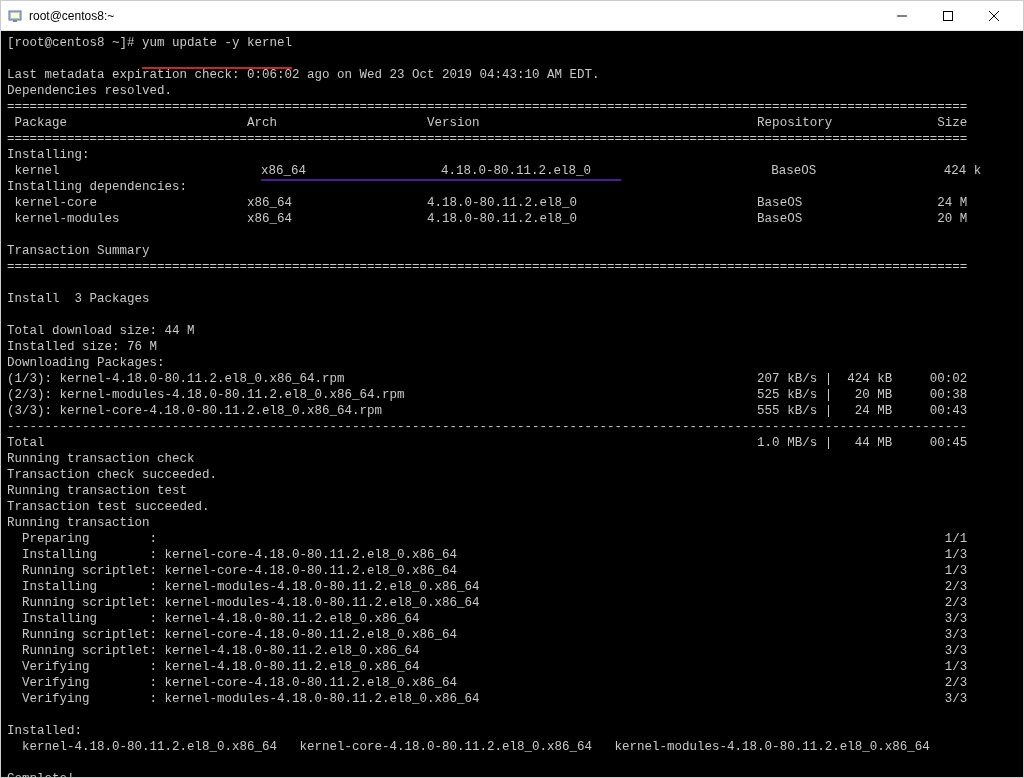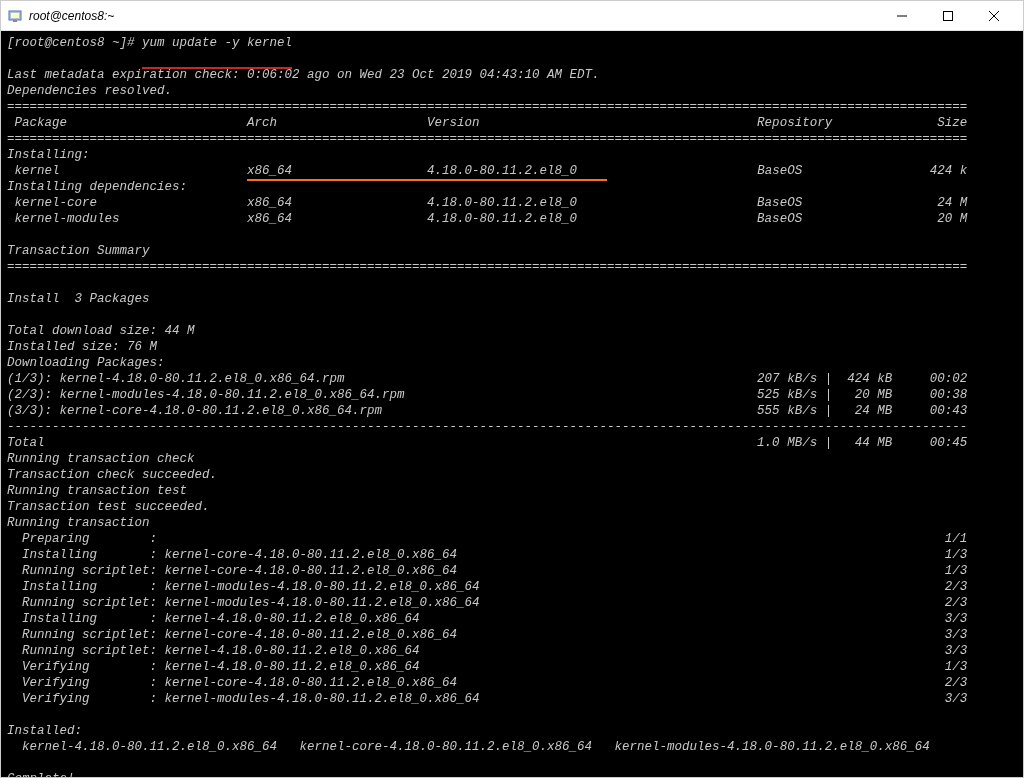--- a/index.html
+++ b/index.html
@@ -10,21 +10,20 @@
     height: 778px;
     overflow: hidden;
   }
   .window {
     width: 1024px;
     height: 778px;
     background: #404040;
     display: flex;
     flex-direction: column;
     border: 1px solid #ccc;
-    font-style: italic;
   }
   .titlebar {
     height: 30px;
     background: #fff;
     display: flex;
     align-items: center;
     padding: 0 6px;
     font-size: 12px;
     color: #000;
     border-bottom: 1px solid #e5e5e5;
@@ -54,21 +53,21 @@
     color: #c8c8c8;
     font-family: "Consolas","Courier New",monospace;
     font-size: 12.5px;
     line-height: 16px;
     padding: 4px 6px 4px 6px;
     overflow: hidden;
     white-space: pre;
   }
   .term-line { white-space: pre; }
   .red-underline { color: #c8c8c8; border-bottom: 2px solid #c62828; padding-bottom: 16px; margin-bottom: -2px; display: inline-block; }
-  .green-underline { border-bottom: 2px solid #f97316; padding-bottom: 0; margin-bottom: -2px; display:inline-block; }
+  .green-underline { border-bottom: 2px solid #4c1d95; padding-bottom: 0; margin-bottom: -2px; display:inline-block;margin-left:14px; }
   .cursor {
     display: inline-block;
     width: 8px;
     height: 14px;
     background: #2ece2e;
     vertical-align: text-bottom;
   }
   .double-rule, .dash-rule { letter-spacing: 0; }
 </style>
 </head>

